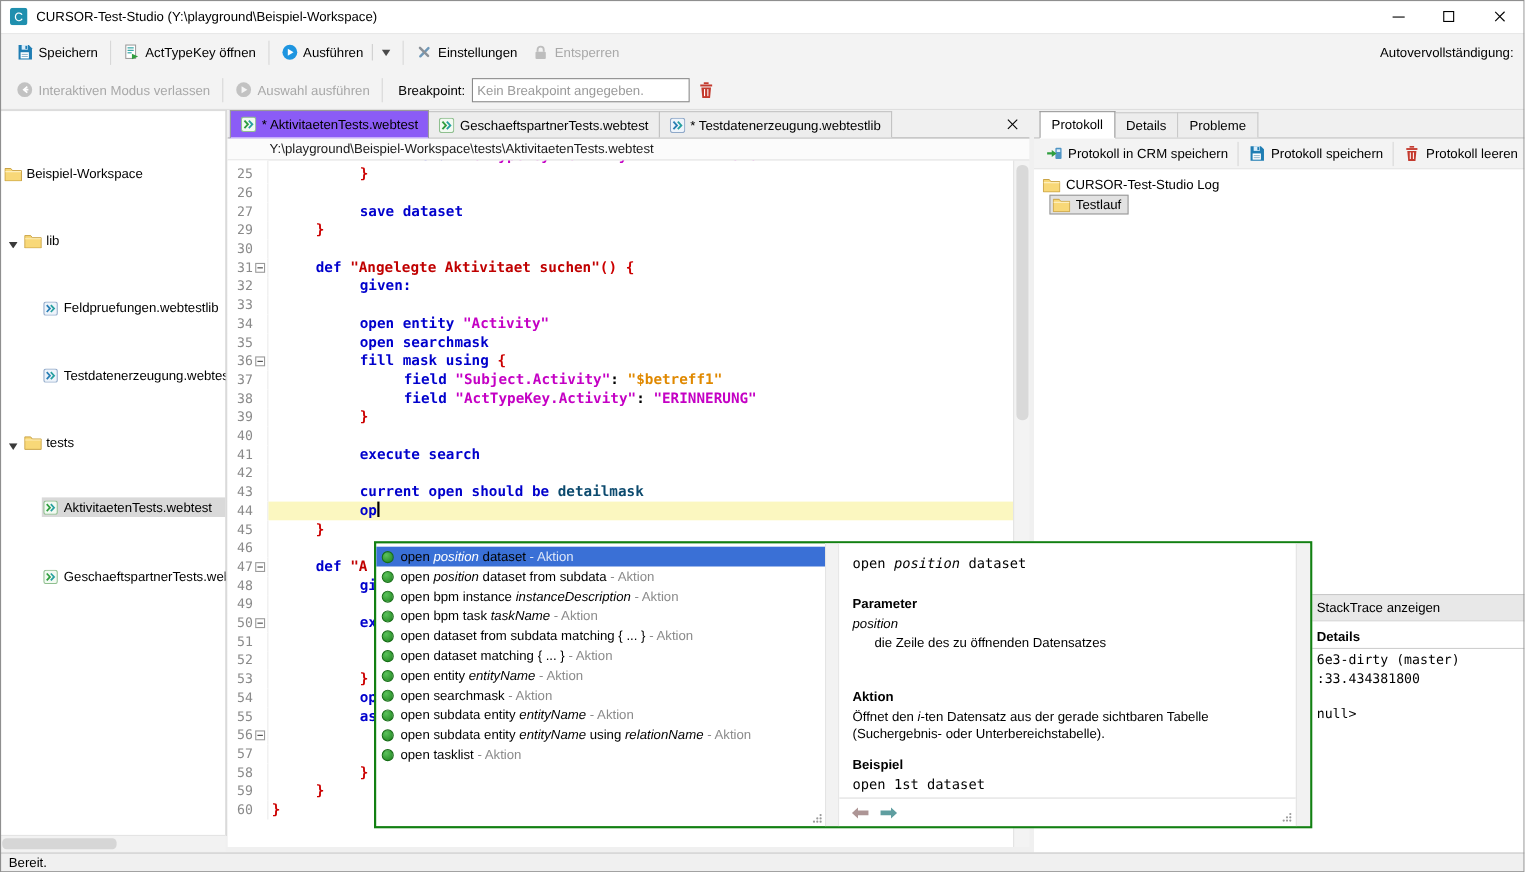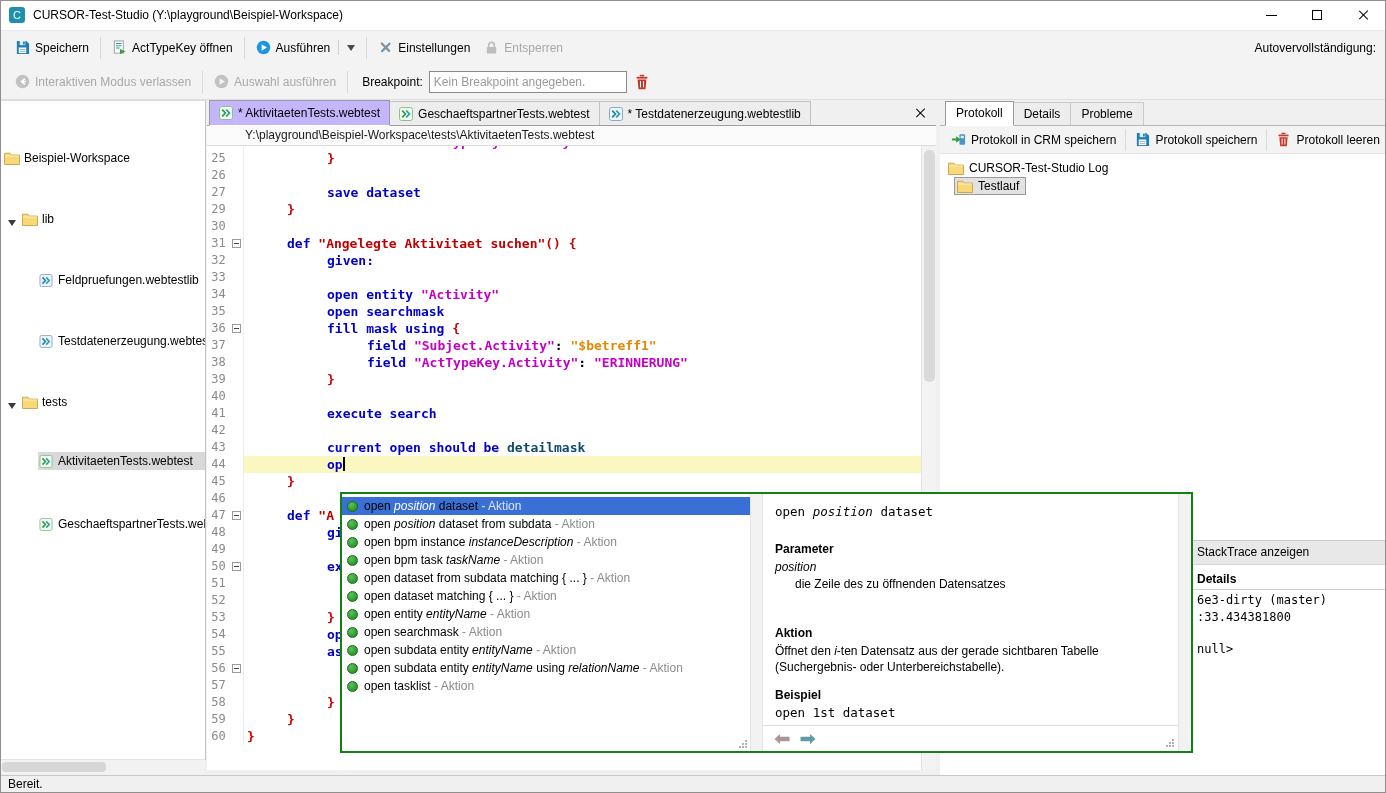--- a/index.html
+++ b/index.html
@@ -45,28 +45,28 @@
   .exp{width:10px;flex:none;display:inline-flex;}
   .exp svg{width:8px;height:6px;margin-top:1px;}
   .tlabel{padding-right:3px;}
   .selwrap{display:flex;align-items:center;gap:4px;flex:1;background:#d9d9d9;height:18px;}
   #sidebar-hscroll{left:0;top:759px;width:205px;height:15px;background:#f2f2f2;border-top:1px solid #e4e4e4;}
   #sidebar-hscroll .thumb{position:absolute;left:2px;top:2px;width:104px;height:10px;background:#d6d6d6;border-radius:4px;}
 
   
   #editor-tabstrip{left:207px;top:100px;width:729px;height:26px;background:#f0f0f0;border-bottom:1px solid #9f9f9f;display:flex;align-items:flex-end;padding-left:2px;}
   .etab{display:flex;align-items:center;gap:5px;padding:0 9px;height:24px;background:#ededed;border:1px solid #c3c3c3;border-bottom:none;margin-right:-1px;white-space:nowrap;}
-  .etab.active{background:#c4b5fd;height:26px;border-color:#9a9a9a;border-bottom:1px solid #fff;margin-bottom:-1px;position:relative;z-index:2;}
+  .etab.active{background:#8b5cf6;height:26px;border-color:#9a9a9a;border-bottom:1px solid #fff;margin-bottom:-1px;position:relative;z-index:2;}
   #tab-close{position:absolute;right:10px;top:7px;width:12px;height:12px;}
   #editor-pathbar{left:207px;top:126px;width:729px;height:20px;background:#fbfbfb;border-bottom:1px solid #dcdcdc;line-height:19px;padding-left:38px;color:#1a1a1a;white-space:nowrap;overflow:hidden;}
   #editor-code{left:207px;top:146px;width:714px;height:624px;background:#fff;overflow:hidden;}
   #code-rows{position:relative;top:-13px;font-family:"DejaVu Sans Mono",monospace;font-size:13px;font-weight:bold;}
   .crow{display:flex;height:17px;line-height:17px;white-space:pre;}
   .gut{width:37px;flex:none;display:flex;background:#fff;border-right:1px solid #ececec;}
-  .lnum{width:23px;text-align:center;color:#8a8a8a;font-weight:normal;font-size:12px;line-height:17px;}
+  .lnum{width:23px;text-align:right;color:#8a8a8a;font-weight:normal;font-size:12px;line-height:17px;}
   .foldc{width:13px;display:flex;align-items:center;justify-content:center;}
   .fbox{width:9px;height:9px;border:1px solid #9a9a9a;background:#fff;display:block;}
   .fbox::after{content:"";display:block;width:5px;height:1px;background:#444;margin:3px auto 0;}
   .ctext{flex:1;}
   .crow.cur .ctext{background:#fbf7c0;}
   .sg-k{color:#0000cc;}
   .sg-s{color:#c400c4;}
   .sg-v{color:#e08900;}
   .sg-t{color:#0c4a6e;}
   .sg-d{color:#c00000;}

